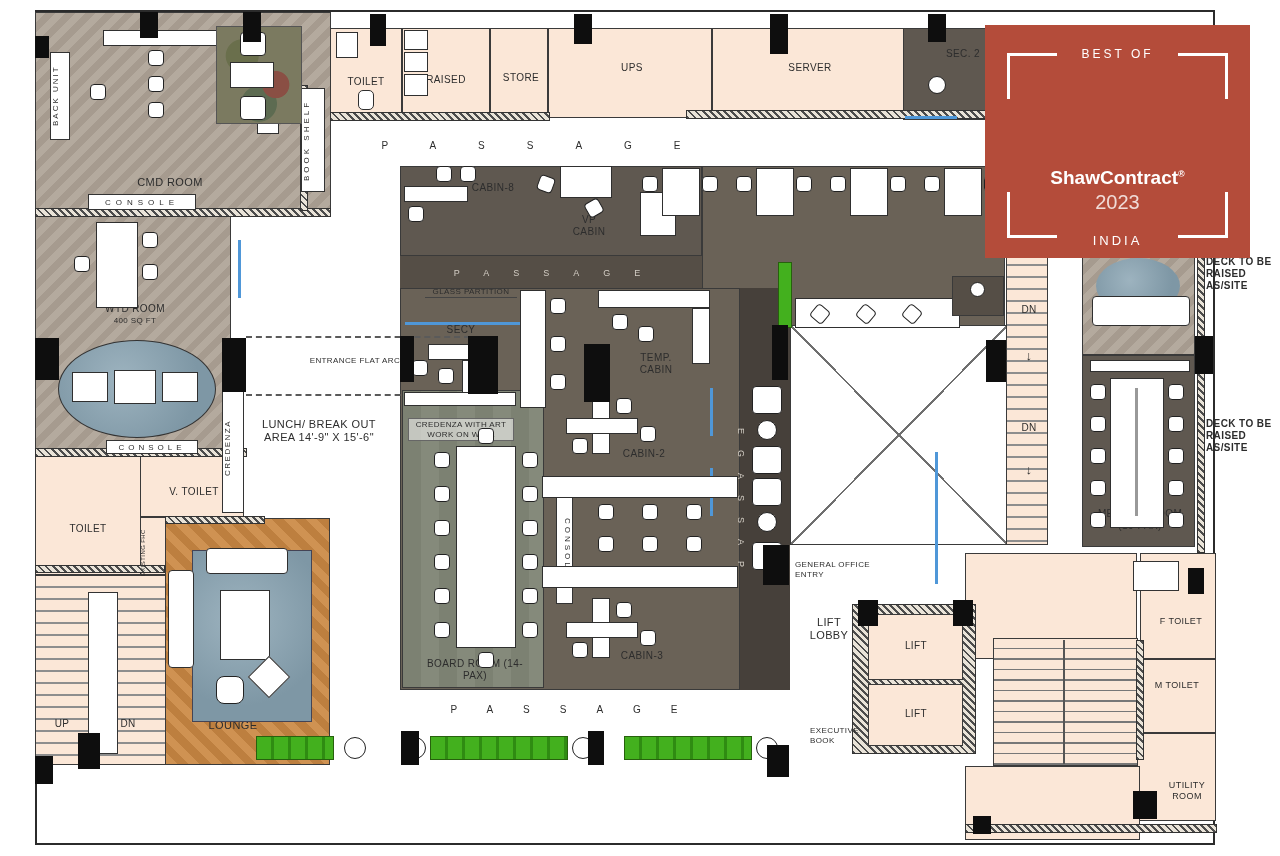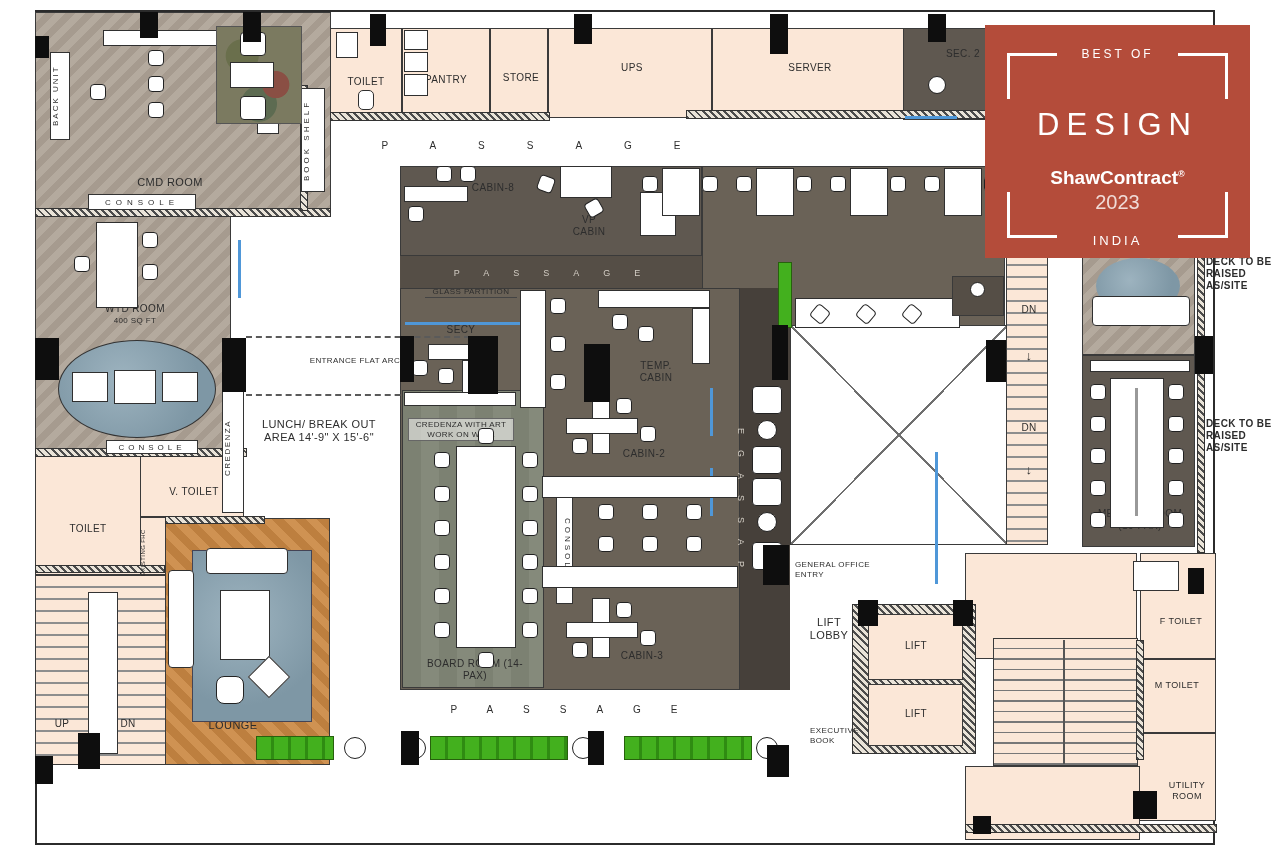--- a/index.html
+++ b/index.html
@@ -111,32 +111,32 @@
   <div class="abs wbox v lb sm" style="left:50px;top:52px;width:20px;height:88px;letter-spacing:2px">BACK UNIT</div>
   <div class="abs wbox v lb sm" style="left:301px;top:88px;width:24px;height:104px;letter-spacing:3px">BOOK SHELF</div>
   <div class="abs wbox v lb sm" style="left:222px;top:383px;width:22px;height:130px;letter-spacing:1.5px">CREDENZA</div>
   <div class="abs wbox lb sm" style="left:88px;top:194px;width:108px;height:16px;letter-spacing:5px;padding-top:3px">CONSOLE</div>
   <div class="abs wbox lb sm" style="left:106px;top:440px;width:92px;height:14px;letter-spacing:4px;padding-top:2px">CONSOLE</div>
   <div class="abs wbox vd lb sm" style="left:556px;top:492px;width:17px;height:112px;letter-spacing:3px">CONSOLE</div>
   <div class="abs v lb" style="left:140px;top:528px;width:13px;height:50px;font-size:6px">EXISTING FHC</div>
 
   <div class="abs lb" style="left:120px;top:176px;width:100px;font-size:11px">CMD ROOM</div>
   <div class="abs lb" style="left:334px;top:76px;width:64px">TOILET</div>
-  <div class="abs lb" style="left:416px;top:74px;width:60px">PANTRY</div>
+  <div class="abs lb" style="left:416px;top:74px;width:60px">RAISED</div>
   <div class="abs lb" style="left:498px;top:72px;width:46px">STORE</div>
   <div class="abs lb" style="left:612px;top:62px;width:40px">UPS</div>
   <div class="abs lb" style="left:782px;top:62px;width:56px">SERVER</div>
   <div class="abs lb" style="left:936px;top:48px;width:54px">SEC. 2</div>
   <div class="abs lb" style="left:362px;top:140px;width:380px;letter-spacing:42px;white-space:nowrap">PASSAGE</div>
   <div class="abs lb" style="left:448px;top:182px;width:90px">CABIN-8</div>
   <div class="abs lb" style="left:566px;top:214px;width:46px">VP CABIN</div>
   <div class="abs lb lt" style="left:444px;top:268px;width:230px;letter-spacing:24px;white-space:nowrap;font-size:9px">PASSAGE</div>
   <div class="abs lb sm" style="left:425px;top:287px;width:92px;border-bottom:1px solid #444">GLASS PARTITION</div>
   <div class="abs lb" style="left:438px;top:324px;width:46px">SECY</div>
-  <div class="abs lb" style="left:628px;top:360px;width:56px">TEMP. CABIN</div>
+  <div class="abs lb" style="left:628px;top:352px;width:56px">TEMP. CABIN</div>
   <div class="abs lb" style="left:95px;top:303px;width:80px">WTD ROOM</div>
   <div class="abs lb sm" style="left:105px;top:316px;width:60px">400 SQ FT</div>
   <div class="abs lb" style="left:245px;top:418px;width:148px;font-size:11px">LUNCH/ BREAK OUT AREA 14'-9" X 15'-6"</div>
   <div class="abs lb sm" style="left:408px;top:418px;width:106px;background:rgba(255,255,255,.55);border:1px solid #666;padding:1px">CREDENZA WITH ART WORK ON WALL</div>
   <div class="abs lb" style="left:612px;top:448px;width:64px">CABIN-2</div>
   <div class="abs lb" style="left:610px;top:650px;width:64px">CABIN-3</div>
   <div class="abs lb" style="left:425px;top:658px;width:100px">BOARD ROOM (14-PAX)</div>
   <div class="abs lb" style="left:58px;top:523px;width:60px">TOILET</div>
   <div class="abs lb" style="left:158px;top:486px;width:72px">V. TOILET</div>
   <div class="abs lb" style="left:185px;top:706px;width:96px;font-size:11px">EXECUTIVE LOUNGE</div>
@@ -344,19 +344,18 @@
   <div class="abs col" style="left:973px;top:816px;width:18px;height:18px"></div>
 
   <div class="abs wbox corex" style="left:1133px;top:561px;width:46px;height:30px"></div>
 
   <div class="abs badge" style="left:985px;top:25px;width:265px;height:233px;background:#b44c3a">
     <div class="abs brk" style="left:22px;top:28px;width:50px;height:46px;border-width:3px 0 0 3px"></div>
     <div class="abs brk" style="right:22px;top:28px;width:50px;height:46px;border-width:3px 3px 0 0"></div>
     <div class="abs brk" style="left:22px;bottom:20px;width:50px;height:46px;border-width:0 0 3px 3px"></div>
     <div class="abs brk" style="right:22px;bottom:20px;width:50px;height:46px;border-width:0 3px 3px 0"></div>
     <div class="abs" style="left:0;top:22px;width:100%;font-size:12px;letter-spacing:3px">BEST OF</div>
-    <div class="abs" style="left:0;top:82px;width:100%;font-size:31px;font-weight:300;letter-spacing:7px">DESIGN</div>
     <div class="abs" style="left:0;top:142px;width:100%;font-size:19px;font-weight:700"><span>ShawContract</span><span style="font-size:9px;vertical-align:super">®</span></div>
     <div class="abs" style="left:0;top:166px;width:100%;font-size:20px;font-weight:300;opacity:.8">2023</div>
     <div class="abs" style="left:0;bottom:10px;width:100%;font-size:13px;letter-spacing:3px">INDIA</div>
   </div>
 
 </div>
 
 </body></html>

